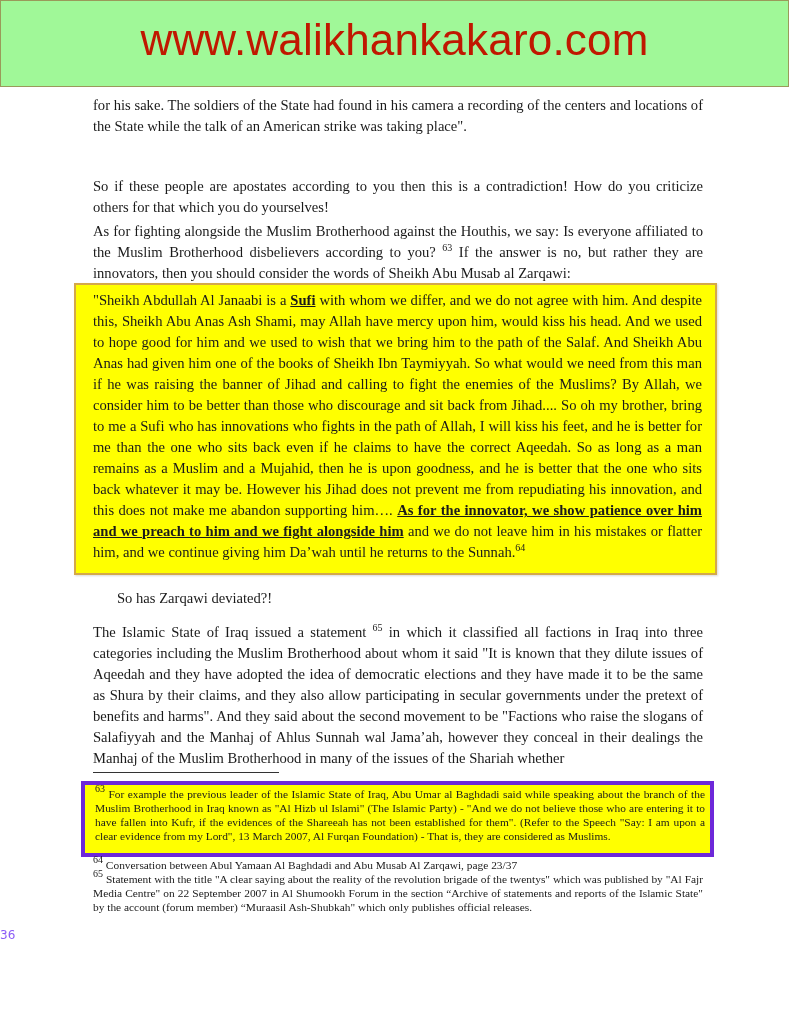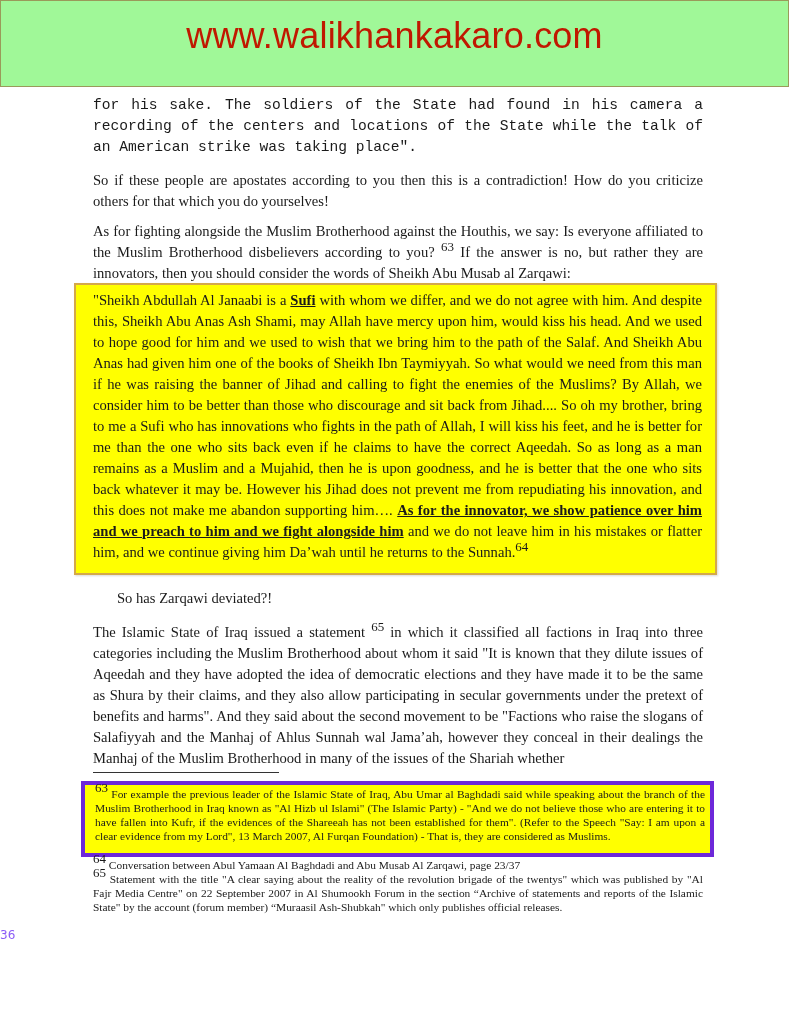--- a/index.html
+++ b/index.html
@@ -2,25 +2,25 @@
 <html><head>
 <meta charset="utf-8">
 <style>
   html, body { margin: 0; padding: 0; background: #ffffff; }
   body { width: 791px; height: 1024px; position: relative; overflow: hidden;
          font-family: "Liberation Serif", "DejaVu Serif", serif; color: #1a1a1a; }
   .banner { position: absolute; left: 0; top: 0; width: 789px; height: 87px;
             background: #a0f898; border: 1px solid #9a9a5a; box-sizing: border-box; }
   .banner-text { position: absolute; left: 0; right: 0; top: 14px; text-align: center;
                  font-family: "Liberation Sans", "DejaVu Sans", sans-serif;
-                 font-size: 36px; color: #c01800; letter-spacing: 0.2px; }
+                 font-size: 44px; color: #c01800; letter-spacing: 0.2px; }
   .para { position: absolute; left: 93px; width: 610px; font-size: 14.6px;
           line-height: 21px; text-align: justify; }
   .para .last { text-align-last: left; }
-  sup { font-size: 13px; line-height: 0; vertical-align: 6px; }
+  sup { font-size: 10px; line-height: 0; vertical-align: 6px; }
   .quote-box { position: absolute; left: 74px; top: 283px; width: 643px; height: 292px;
                background: #ffff00; border: 2px solid #d4a84a; box-sizing: border-box;
                box-shadow: 1px 1px 2px rgba(0,0,0,0.15); }
   .quote-text { position: absolute; left: 17px; top: 5px; width: 609px; font-size: 14.6px;
                 line-height: 21px; text-align: justify; }
   .em { font-weight: bold; text-decoration: underline; }
   .fn-rule { position: absolute; left: 93px; top: 772px; width: 186px; height: 1px; background: #333; }
   .fn-box { position: absolute; left: 81px; top: 781px; width: 633px; height: 76px;
             background: #ffff00; border: 4px solid #6d28d9; box-sizing: border-box; }
   .fn-text { font-size: 11.4px; line-height: 14px; text-align: justify; }
@@ -29,25 +29,25 @@
   .page-num { position: absolute; top: 928px; left: 0; right: 0; 
               font-family: "DejaVu Sans", sans-serif; font-size: 12px; color: #8b5cf6; }
 </style>
 </head>
 <body>
 
 <div class="banner">
   <div class="banner-text">www.walikhankakaro.com</div>
 </div>
 
-<div class="para" style="top:95px;font-family:Liberation Mono, monospace;">
+<div class="para" style="top:95px;">
   <div class="last">for his sake. The soldiers of the State had found in his camera a recording of the centers and locations of the State while the talk of an American strike was taking place".</div>
 </div>
 
-<div class="para" style="top:170px;">
+<div class="para" style="top:176px;">
   <div class="last">So if these people are apostates according to you then this is a contradiction! How do you criticize others for that which you do yourselves!</div>
 </div>
 
 <div class="para" style="top:221px;">
   <div class="last"><span>As for fighting alongside the Muslim Brotherhood against the Houthis, we say: Is everyone affiliated to the Muslim Brotherhood disbelievers according to you?</span> <sup>63</sup><span> If the answer is no, but rather they are innovators, then you should consider the words of Sheikh Abu Musab al Zarqawi:</span></div>
 </div>
 
 <div class="quote-box">
   <div class="quote-text last"><span>"Sheikh Abdullah Al Janaabi is a </span><span class="em">Sufi</span><span> with whom we differ, and we do not agree with him. And despite this, Sheikh Abu Anas Ash Shami, may Allah have mercy upon him, would kiss his head. And we used to hope good for him and we used to wish that we bring him to the path of the Salaf. And Sheikh Abu Anas had given him one of the books of Sheikh Ibn Taymiyyah. So what would we need from this man if he was raising the banner of Jihad and calling to fight the enemies of the Muslims? By Allah, we consider him to be better than those who discourage and sit back from Jihad.... So oh my brother, bring to me a Sufi who has innovations who fights in the path of Allah, I will kiss his feet, and he is better for me than the one who sits back even if he claims to have the correct Aqeedah. So as long as a man remains as a Muslim and a Mujahid, then he is upon goodness, and he is better that the one who sits back whatever it may be. However his Jihad does not prevent me from repudiating his innovation, and this does not make me abandon supporting him…. </span><span class="em">As for the innovator, we show patience over him and we preach to him and we fight alongside him</span><span> and we do not leave him in his mistakes or flatter him, and we continue giving him Da’wah until he returns to the Sunnah.</span><sup>64</sup></div>
 </div>

